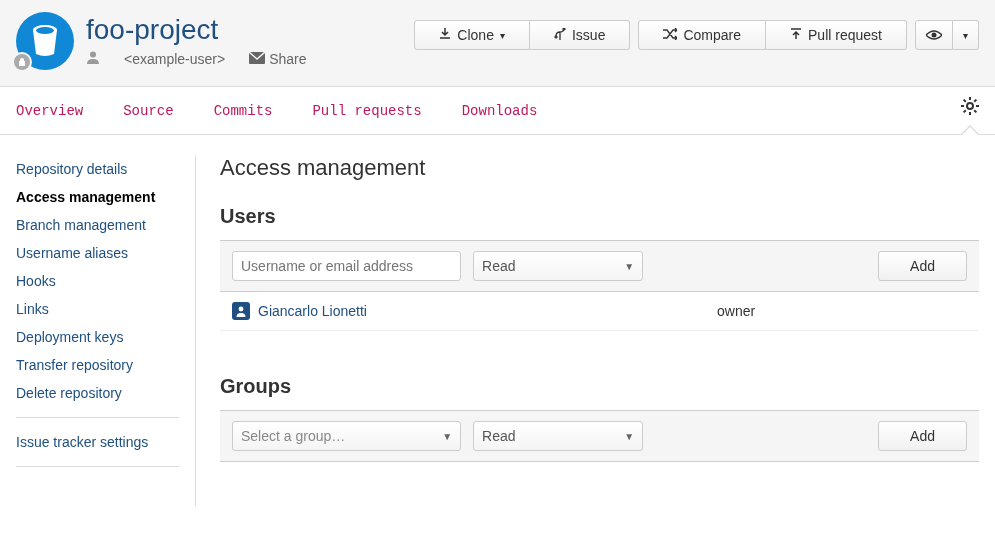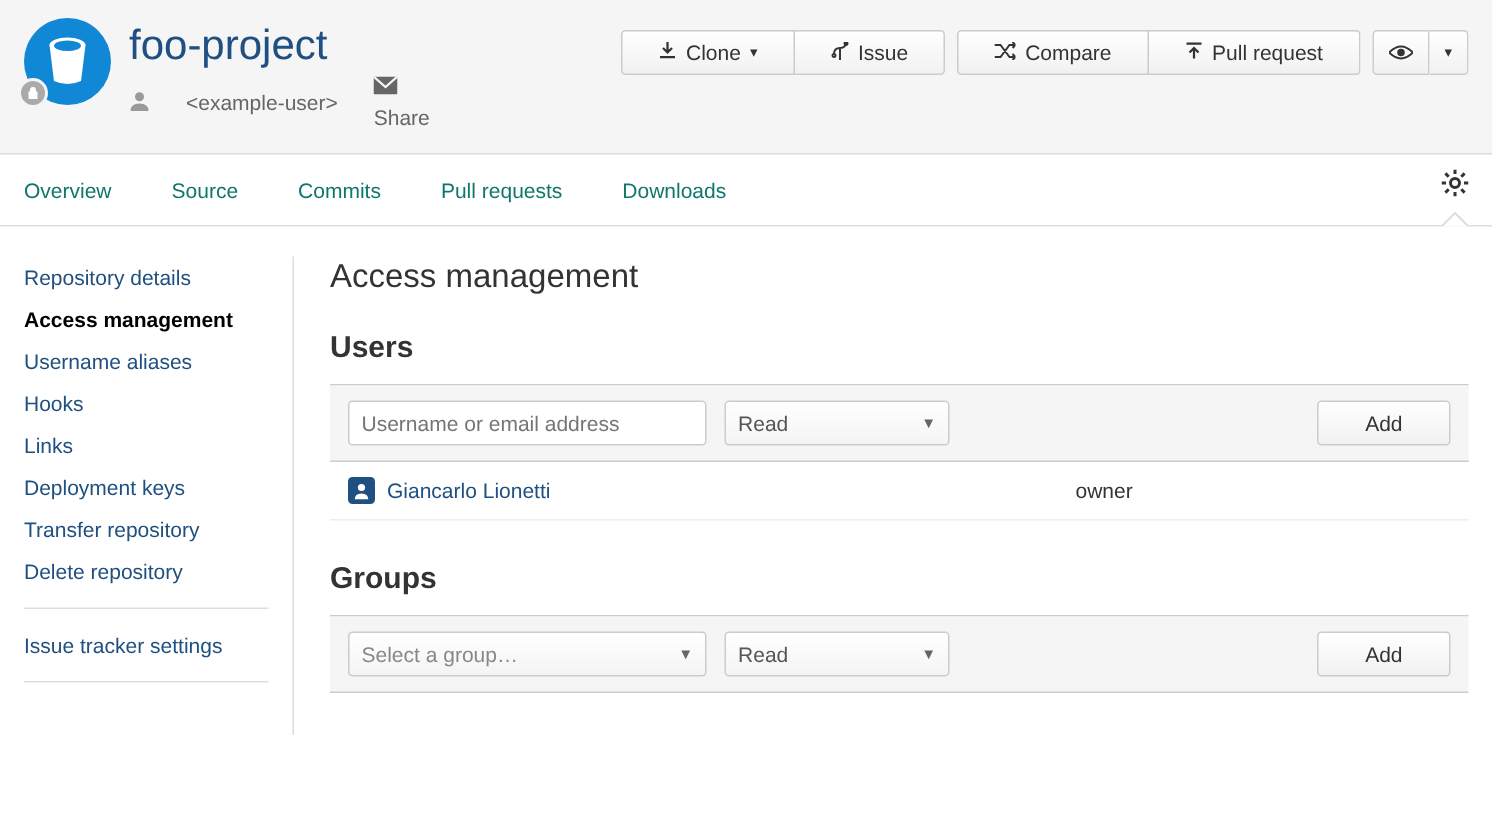--- a/index.html
+++ b/index.html
@@ -28,21 +28,21 @@
   }
   .lock-badge {
     position: absolute; bottom: -2px; left: -4px;
     width: 20px; height: 20px; border-radius: 50%;
     background: #aaa; border: 2px solid #f5f5f5;
     display:flex;align-items:center;justify-content:center;
   }
   .project-title { font-size: 28px; font-weight: 400; color: #205081; margin-top: 2px; }
   .project-sub { display:flex; align-items:center; gap:24px; margin-top:4px; color:#666; }
   .project-sub .uname-icon { color:#999; }
-  .project-sub .share { display:flex; align-items:flex-start; gap:4px; cursor:pointer;flex-direction:column; }
+  .project-sub .share { display:flex; align-items:center; gap:4px; cursor:pointer; }
 
   .header-buttons { margin-left:auto; display:flex; gap:8px; align-items:flex-start; margin-top:8px;}
   .btn-group { display:flex; }
   .btn {
     background: linear-gradient(#fff,#f1f1f1);
     border:1px solid #ccc;
     padding:6px 24px;
     font-size:14px;
     color:#333;
     border-radius:3px;
@@ -55,21 +55,21 @@
   .btn .caret { font-size:10px; }
   .btn.icon-only { padding:6px 10px; }
 
   
   .navtabs {
     display:flex; align-items:center;
     padding: 0 16px;
     border-bottom:1px solid #ddd;
   }
   .navtabs a {
-    padding:14px 0; margin-right:40px; font-size:14px; color:#0f766e;
+    padding:14px 0; margin-right:40px; font-size:14px; color:#be185d;font-family:Liberation Mono, monospace;
   }
   .navtabs .gear { margin-left:auto; color:#555; padding:10px 0 14px 0; font-size:18px; cursor:pointer; position:relative;}
   .gear-pointer {
     position:absolute; bottom:-1px; left:50%; transform:translateX(-50%);
     width:0;height:0;border-left:8px solid transparent;border-right:8px solid transparent;border-bottom:8px solid #fff;
   }
   .gear-pointer-border {
     position:absolute; bottom:0; left:50%; transform:translateX(-50%);
     width:0;height:0;border-left:9px solid transparent;border-right:9px solid transparent;border-bottom:9px solid #ddd;
   }
@@ -78,31 +78,31 @@
   .body { display:flex; padding:20px 16px 40px 16px; }
   .sidebar { width:180px; flex:none; border-right:1px solid #ddd; padding-right:16px;}
   .sidebar a { display:block; padding:6px 0; font-size:14px; color:#205081; }
   .sidebar a.active { color:#000; font-weight:bold; }
   .sidebar hr { border:none; border-top:1px solid #ddd; margin:10px 0; }
 
   .content { flex:1; padding-left:24px; }
   .content h1 { font-size:22px; font-weight:400; margin:0 0 24px 0; }
   .content h2 { font-size:20px; font-weight:bold; margin:0 0 12px 0; }
 
-  .section-block { border-top:1px solid #ccc; margin-bottom:28px; }
+  .section-block { border-top:1px solid #ccc; margin-bottom:44px; }
   .form-row {
     background:#f5f5f5; border-bottom:1px solid #ccc;
     padding:10px 12px; display:flex; align-items:center; gap:12px;
   }
   .text-input, .select {
     border:1px solid #ccc; border-radius:3px; padding:6px 8px; font-size:14px; background:#fff;
     color:#555;
   }
   .text-input { flex:1; max-width:440px; }
-  .select { width:150px; background:linear-gradient(#fff,#f4f4f4); display:flex; justify-content:space-between; align-items:center; cursor:pointer;}
+  .select { width:170px; background:linear-gradient(#fff,#f4f4f4); display:flex; justify-content:space-between; align-items:center; cursor:pointer;}
   .select.wide { flex:1; max-width:440px; width:auto;}
   .select .tri { font-size:10px; color:#666; }
   .add-btn { padding:6px 31px; }
   .spacer { flex:1; }
 
   .data-row { padding:10px 12px; display:flex; align-items:center; border-bottom:1px solid #eee; }
   .data-row .user { display:flex; align-items:center; gap:8px; color:#205081;}
   .user-icon {
     width:18px;height:18px;background:#205081;border-radius:3px;display:flex;align-items:center;justify-content:center;color:#fff;
   }
@@ -218,20 +218,21 @@
     </span>
     <div class="gear-pointer-border"></div>
     <div class="gear-pointer"></div>
   </div>
 </div>
 
 <div class="body">
   <div class="sidebar">
     <a href="#">Repository details</a>
     <a href="#" class="active">Access management</a>
+    <a href="#">Branch management</a>
     <a href="#">Username aliases</a>
     <a href="#">Hooks</a>
     <a href="#">Links</a>
     <a href="#">Deployment keys</a>
     <a href="#">Transfer repository</a>
     <a href="#">Delete repository</a>
     <hr>
     <a href="#">Issue tracker settings</a>
     <hr>
   </div>

